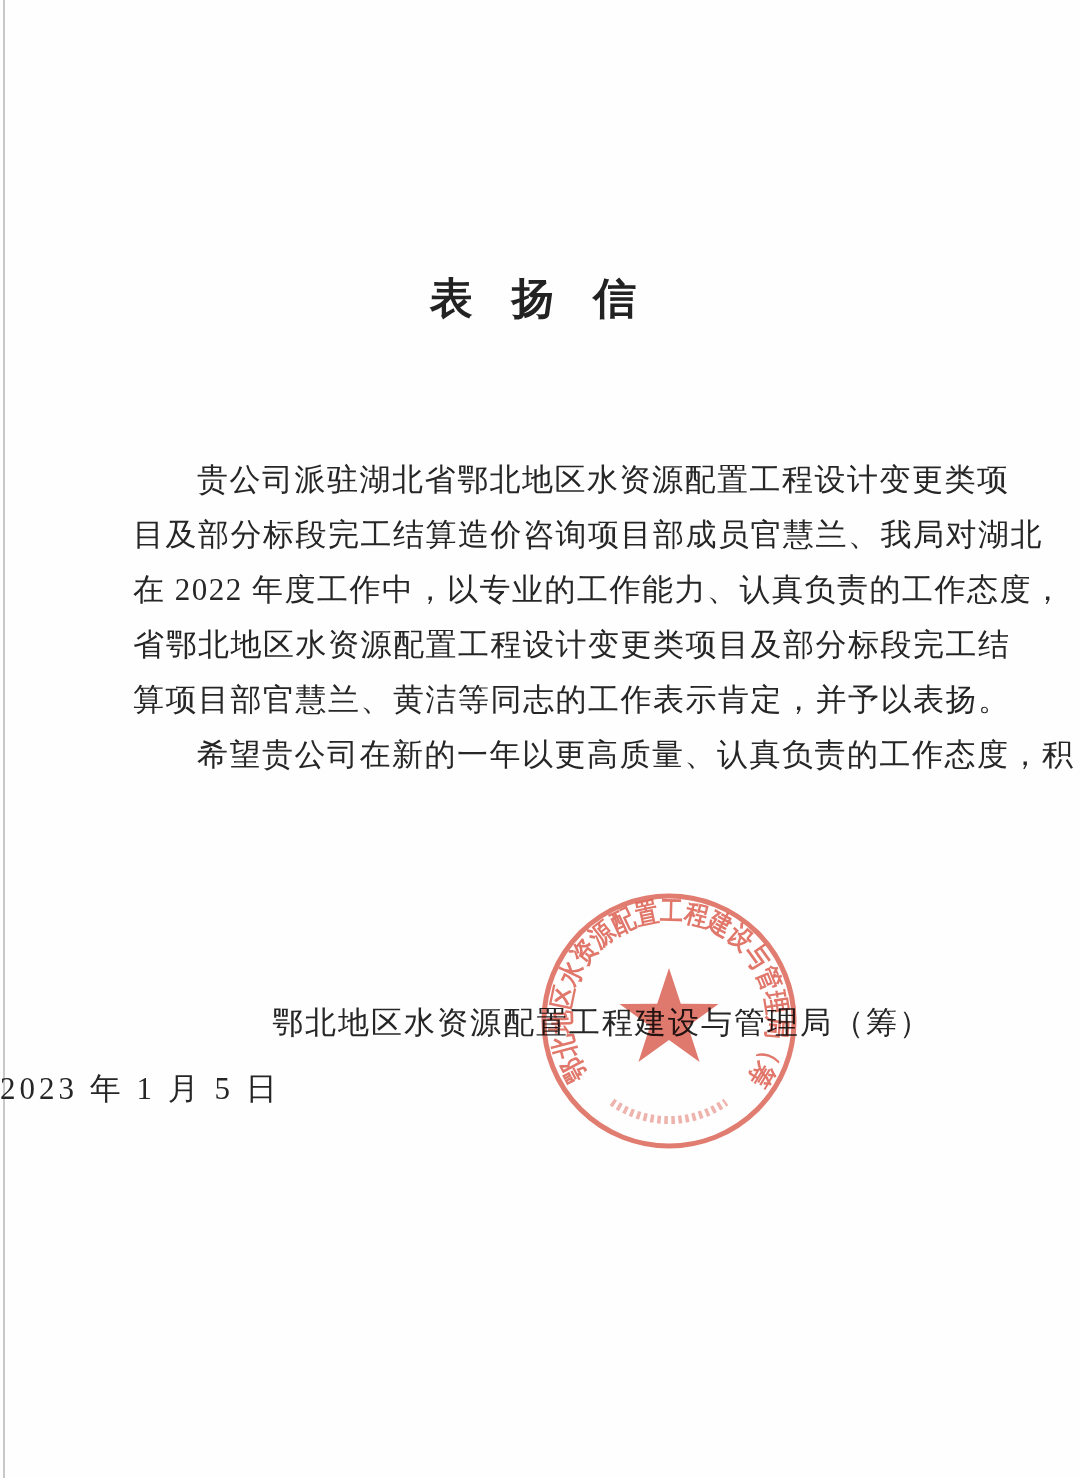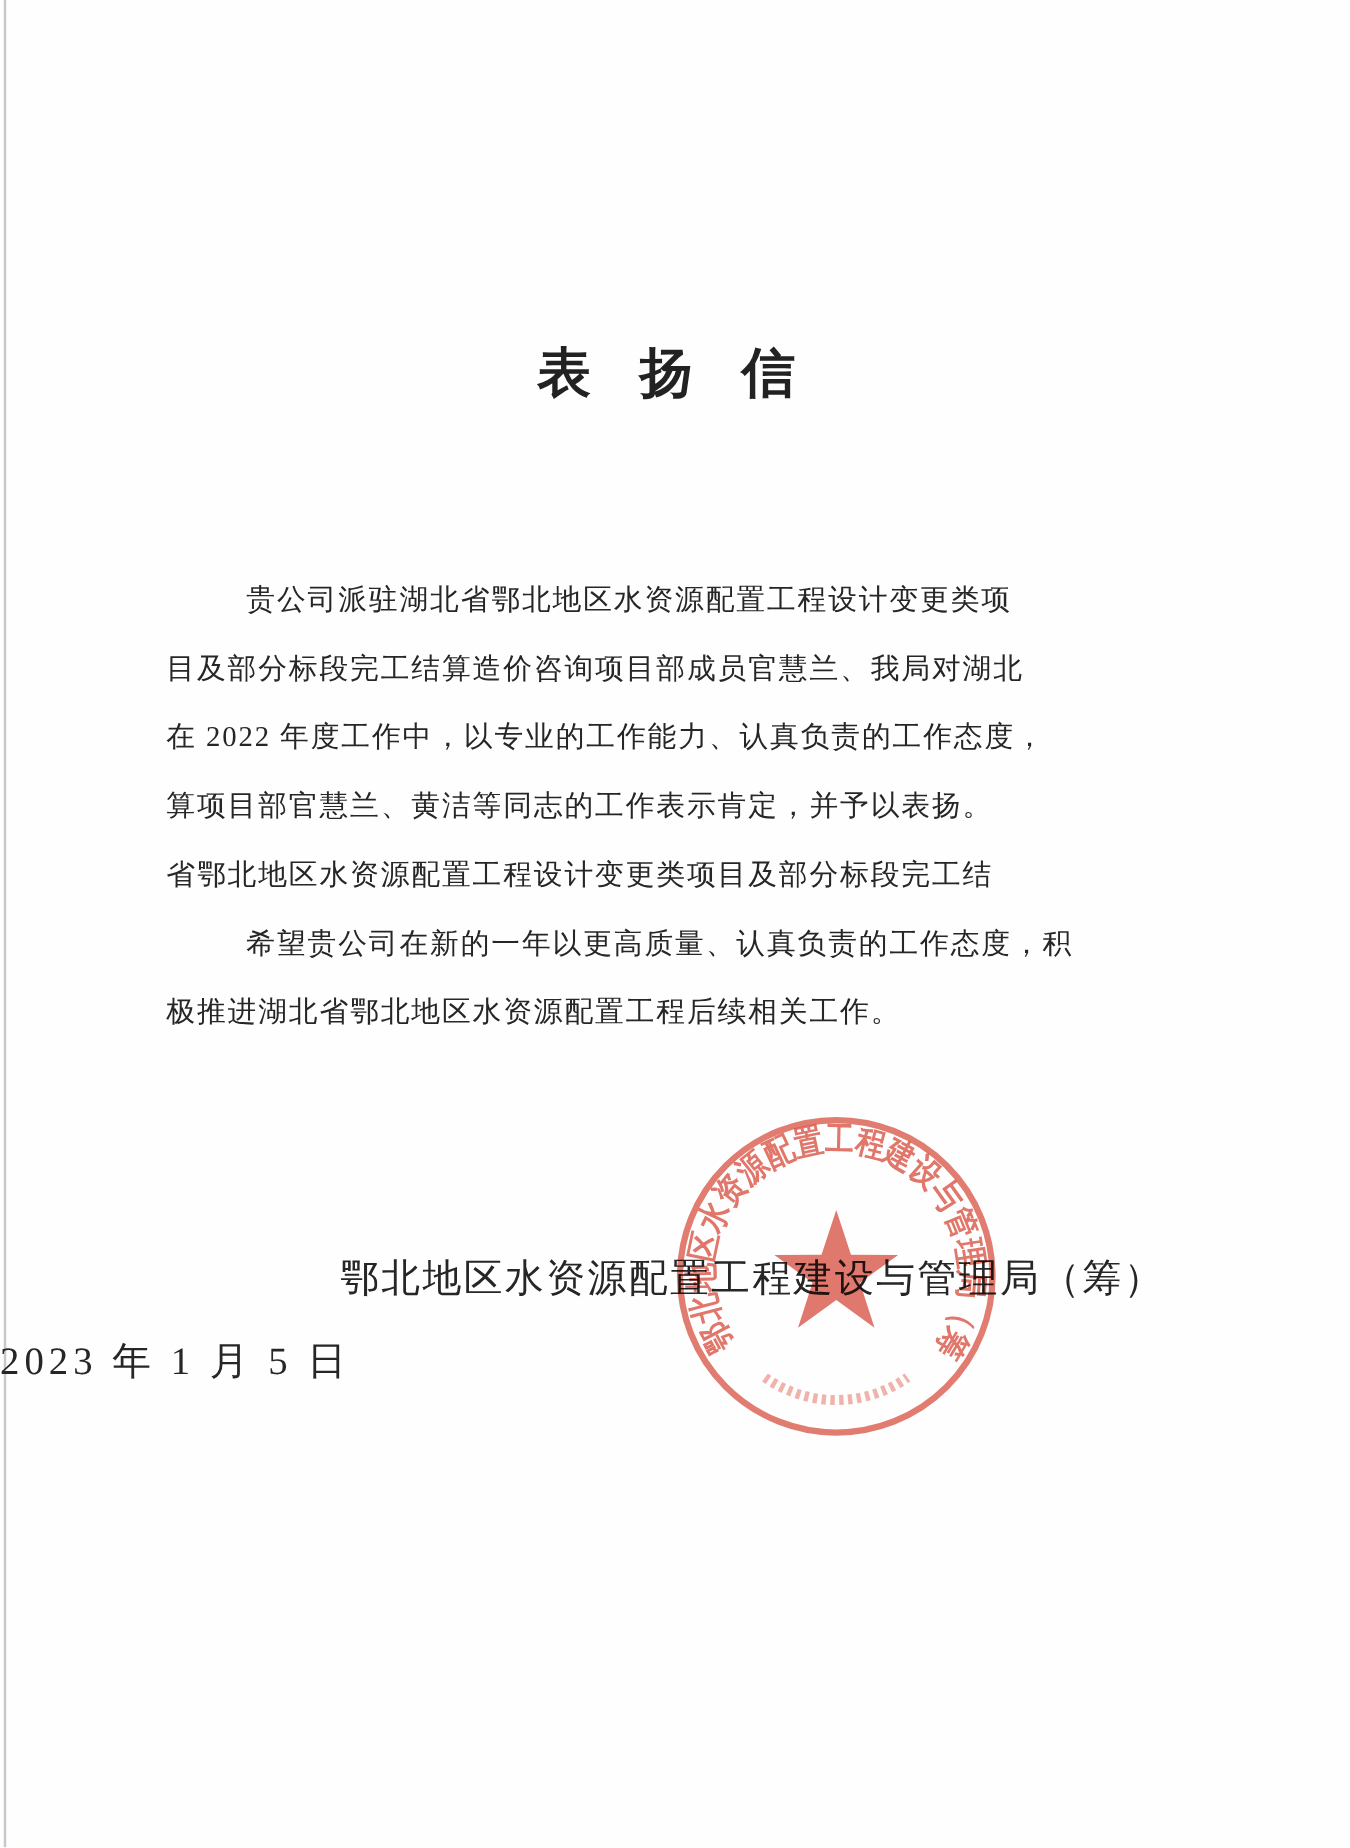--- a/index.html
+++ b/index.html
@@ -39,21 +39,21 @@
     letter-spacing: 2px;
   }
   .body-block {
     position: absolute;
     left: 133px; top: 452px;
     width: 820px;
   }
   .body-line {
     height: 55px;
     line-height: 55px;
-    font-size: 23px;
+    font-size: 31px;
     letter-spacing: 1.5px;
     white-space: nowrap;
   }
   .body-line.indent { padding-left: 64px; }
   .signature {
     position: absolute;
     left: 0; top: 1002px;
     width: 932px;
     text-align: right;
     font-size: 31px;
@@ -82,24 +82,23 @@
 
   <div class="scan-edge"></div>
 
   <div class="title">表 扬 信</div>
 
 
   <div class="body-block">
     <div class="body-line indent">贵公司派驻湖北省鄂北地区水资源配置工程设计变更类项</div>
     <div class="body-line">目及部分标段完工结算造价咨询项目部成员官慧兰、我局对湖北</div>
     <div class="body-line">在 2022 年度工作中，以专业的工作能力、认真负责的工作态度，</div>
+    <div class="body-line">省鄂北地区水资源配置工程设计变更类项目及部分标段完工结</div>
     <div class="body-line">算项目部官慧兰、黄洁等同志的工作表示肯定，并予以表扬。</div>
-    <div class="body-line">省鄂北地区水资源配置工程设计变更类项目及部分标段完工结</div>
     <div class="body-line indent">希望贵公司在新的一年以更高质量、认真负责的工作态度，积</div>
-    <div class="body-line">极推进湖北省鄂北地区水资源配置工程后续相关工作。</div>
   </div>
 
   <div class="signature">鄂北地区水资源配置工程建设与管理局（筹）</div>
 
   <div class="date">2023 年 1 月 5 日</div>
 
   <svg class="stamp" viewBox="0 0 262 262" xmlns="http://www.w3.org/2000/svg">
 
     <circle cx="131" cy="131" r="125" fill="none" stroke="#d5402e" stroke-width="5" stroke-opacity="0.78"></circle>
 

